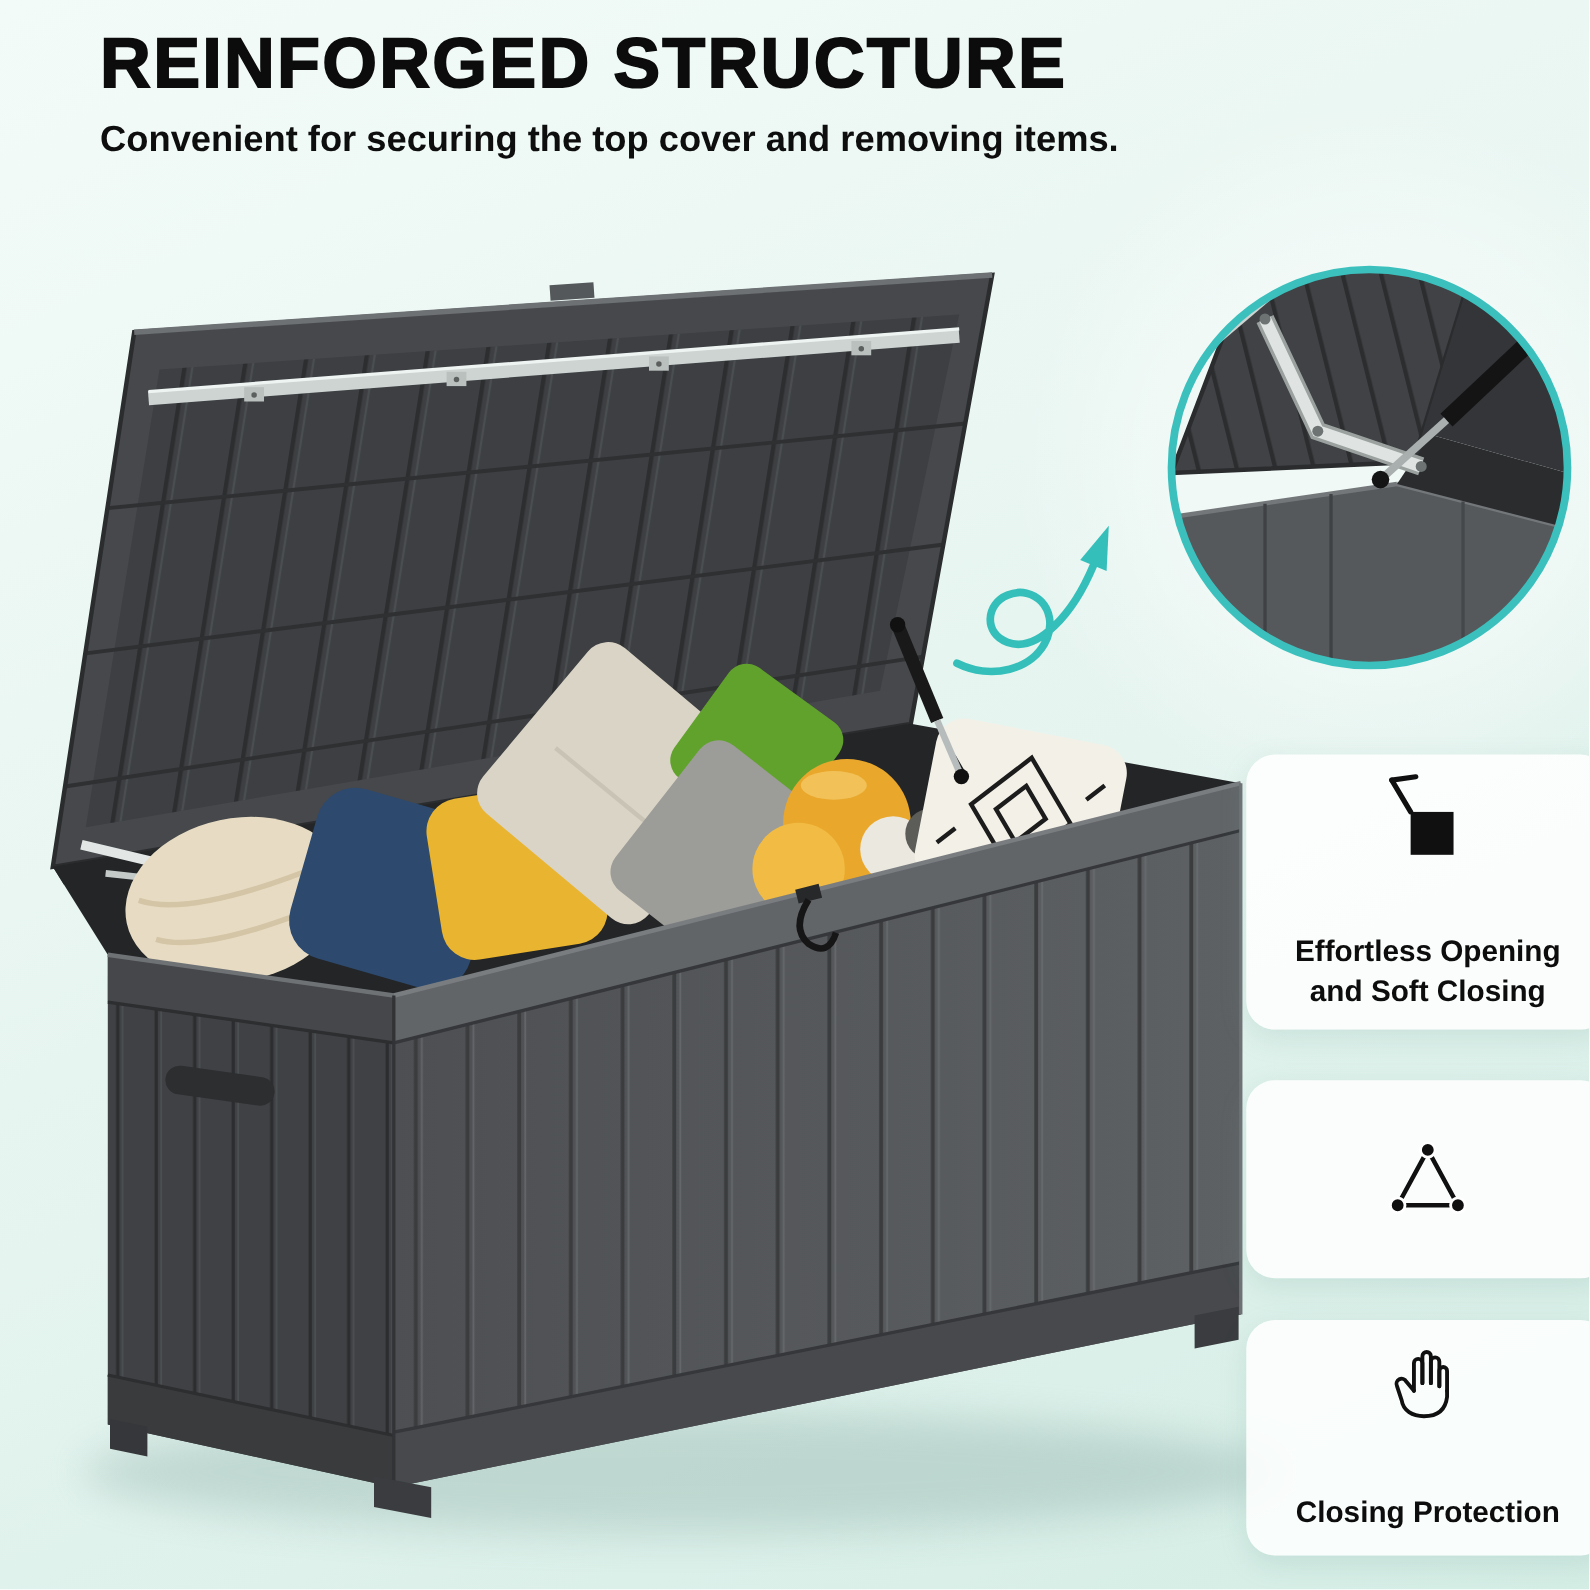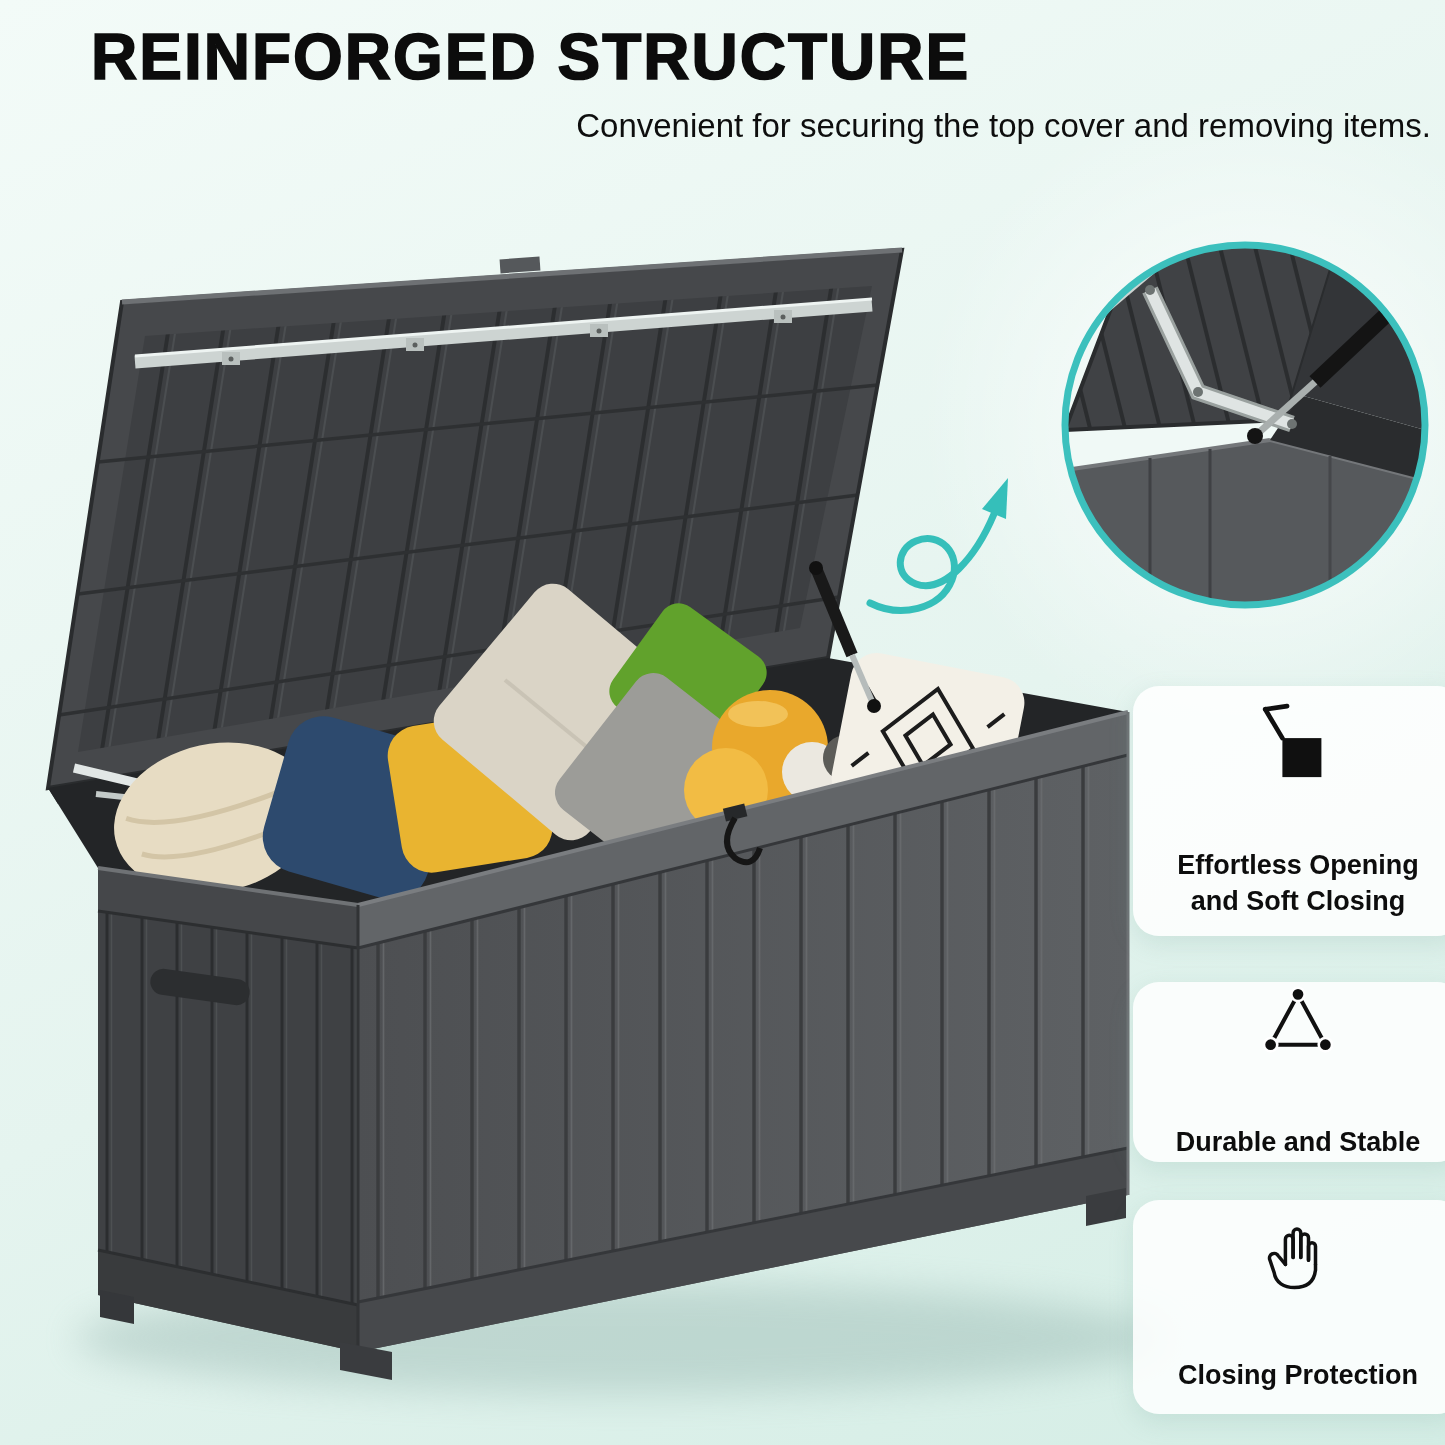--- a/index.html
+++ b/index.html
@@ -11,21 +11,21 @@
     background:
       radial-gradient(circle at 1250px 420px, rgba(255,255,255,.85) 0px, rgba(255,255,255,0) 330px),
       linear-gradient(155deg, #f3fbf8 0%, #e5f4ef 55%, #d4ede5 100%);
   }
 
   .header { position:absolute; left:56px; top:24px; width:1340px;margin-left:35px; }
   .title {
     font-size:64px; font-weight:bold; color:#0c0c0c;
     letter-spacing:2px; -webkit-text-stroke:1.6px #0c0c0c; line-height:1.05;
   }
-  .subtitle { margin-top:16px; font-size:33px; font-weight:normal; color:#0e0e0e;text-align:right; }
+  .subtitle { margin-top:16px; font-size:33px; font-weight:bold; color:#0e0e0e; }
 
   svg.illustration { position:absolute; left:0; top:0; width:1445px; height:1445px; }
 
   .card {
     position:absolute; left:1133px; width:330px;
     background:rgba(255,255,255,.85); border-radius:26px;
     display:flex; flex-direction:column; align-items:center; justify-content:center;
     gap:22px; padding:18px 24px;
     box-shadow:0 8px 24px rgba(110,160,152,.18);
   }
@@ -229,21 +229,20 @@
 
   <div class="card card-2">
     <span class="icon">
       <svg width="74" height="74" viewBox="0 0 100 100">
         <path d="M50 14 L13 82 L87 82 Z" fill="none" stroke="#101010" stroke-width="5.5" stroke-linejoin="round"></path>
         <circle cx="50" cy="14" r="9" fill="#101010" stroke="#ffffff" stroke-width="3.5"></circle>
         <circle cx="13" cy="82" r="9" fill="#101010" stroke="#ffffff" stroke-width="3.5"></circle>
         <circle cx="87" cy="82" r="9" fill="#101010" stroke="#ffffff" stroke-width="3.5"></circle>
       </svg>
     </span>
-    <div class="label">Durable and Stable</div>
   </div>
 
   <div class="card card-3">
     <span class="icon">
       <svg width="70" height="70" viewBox="0 0 100 100">
         <g fill="none" stroke="#101010" stroke-width="5" stroke-linecap="round" stroke-linejoin="round">
           <path d="M32 62 L32 26 a5.5 5.5 0 0 1 11 0 L43 52"></path>
           <path d="M43 52 L43 17 a5.5 5.5 0 0 1 11 0 L54 52"></path>
           <path d="M54 52 L54 24 a5.5 5.5 0 0 1 11 0 L65 56"></path>
           <path d="M65 56 L65 36 a5 5 0 0 1 10 0 L75 62"></path>

